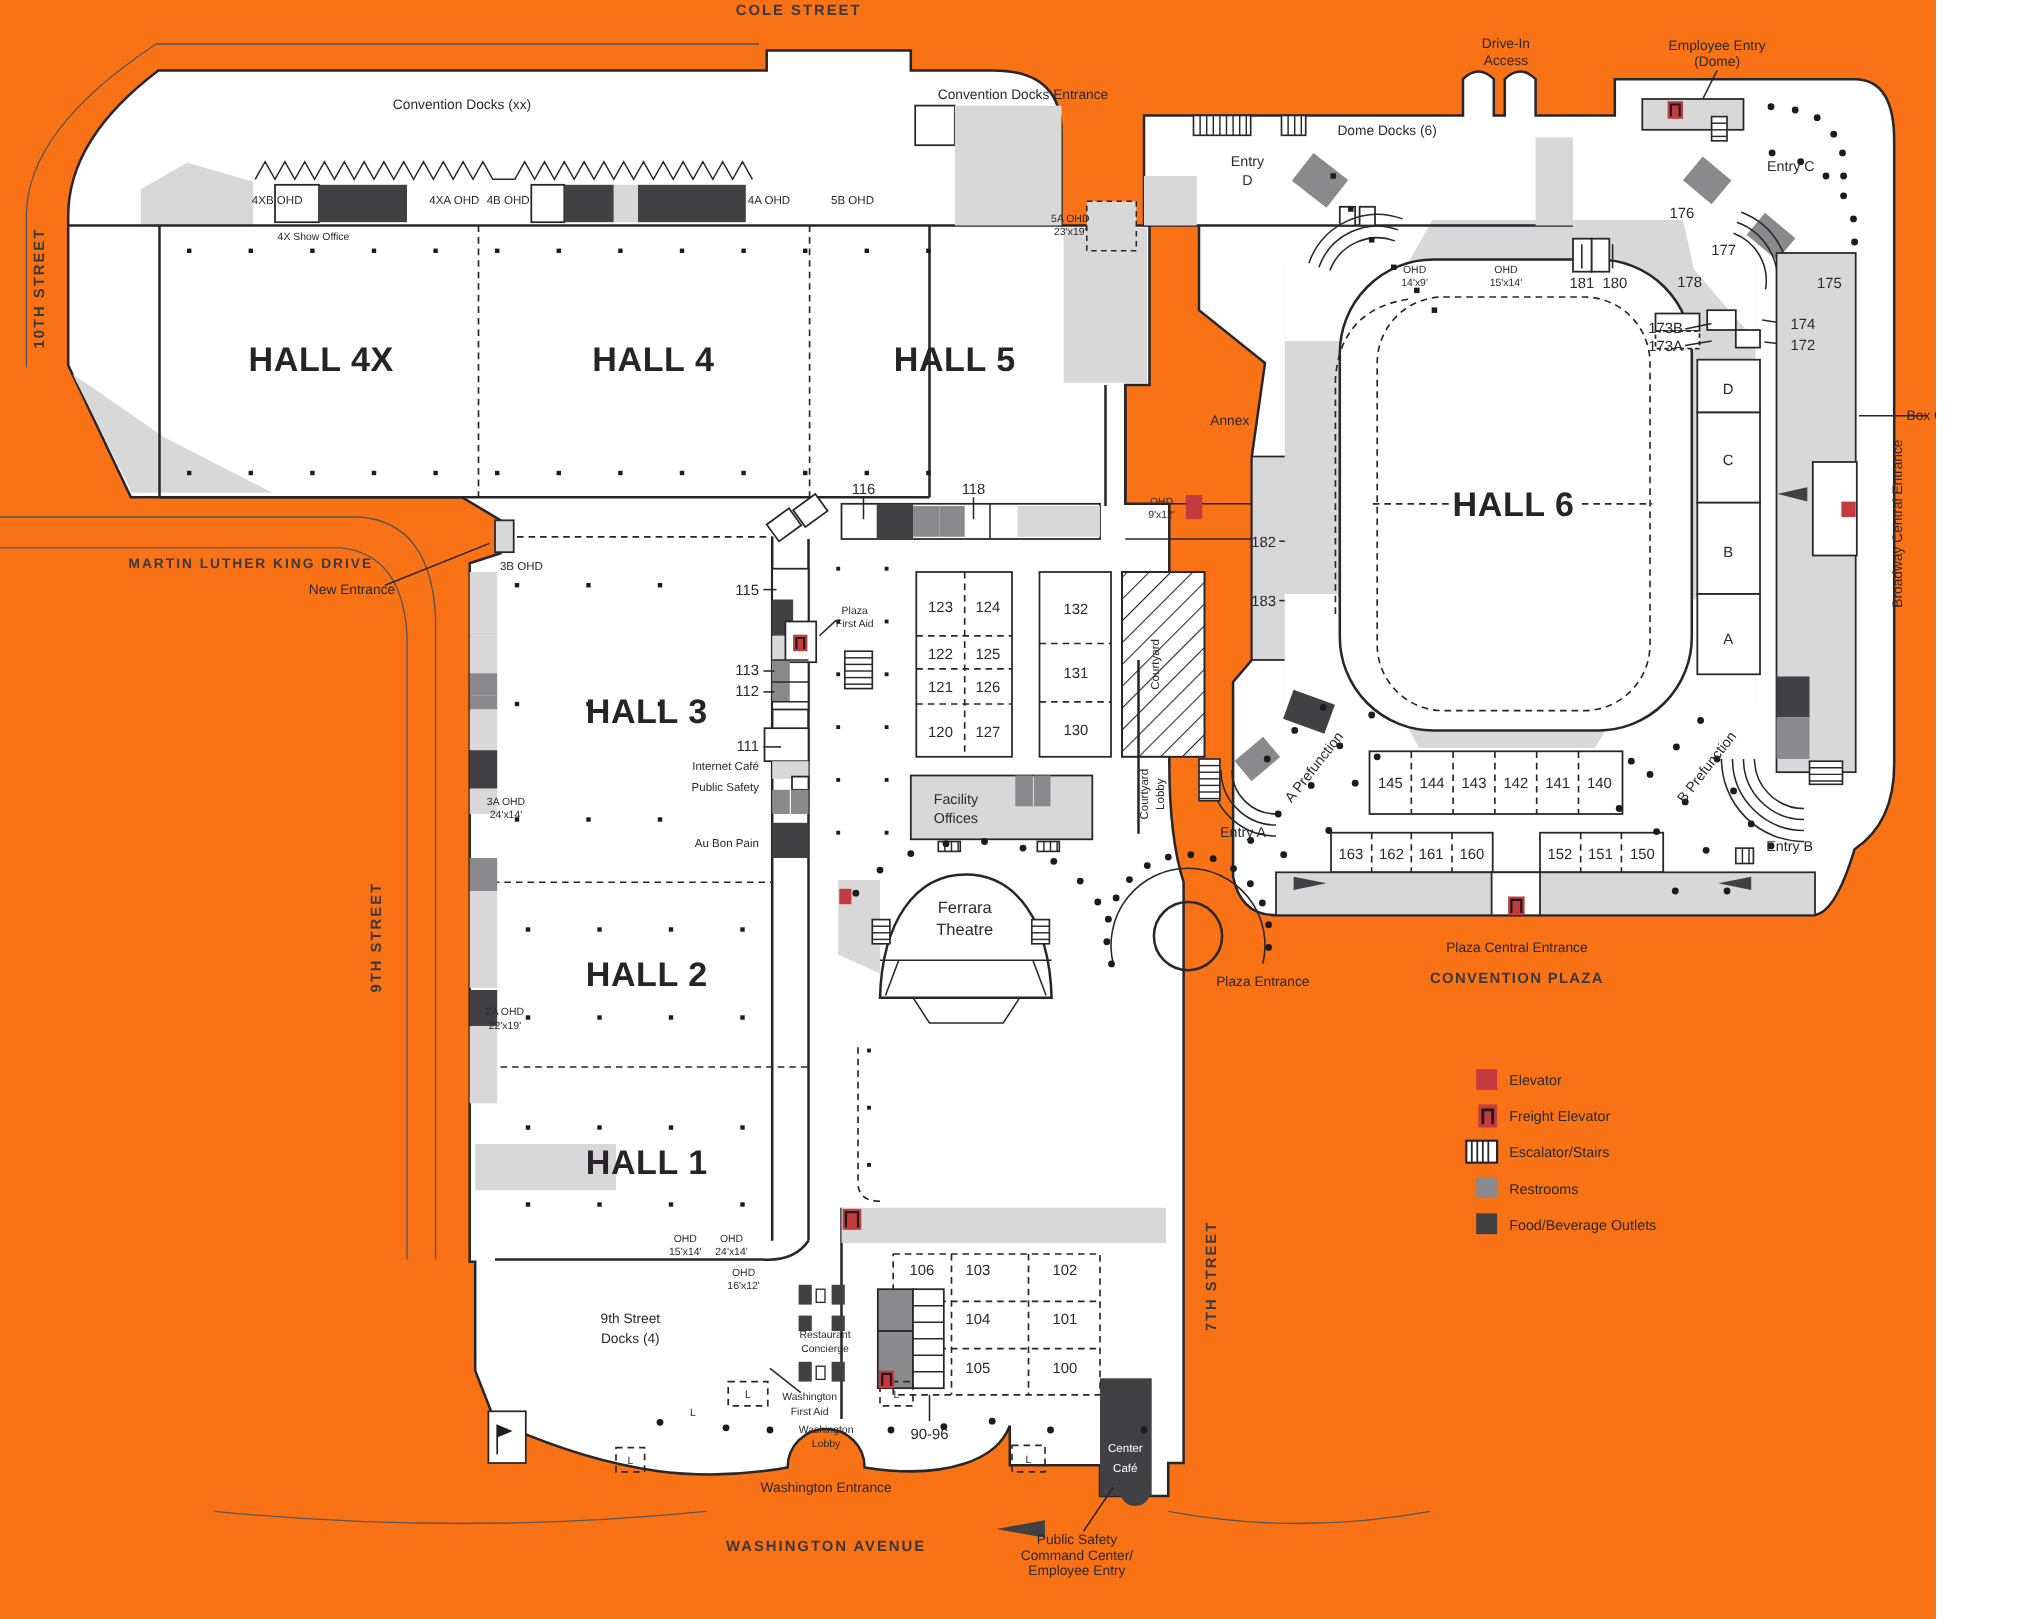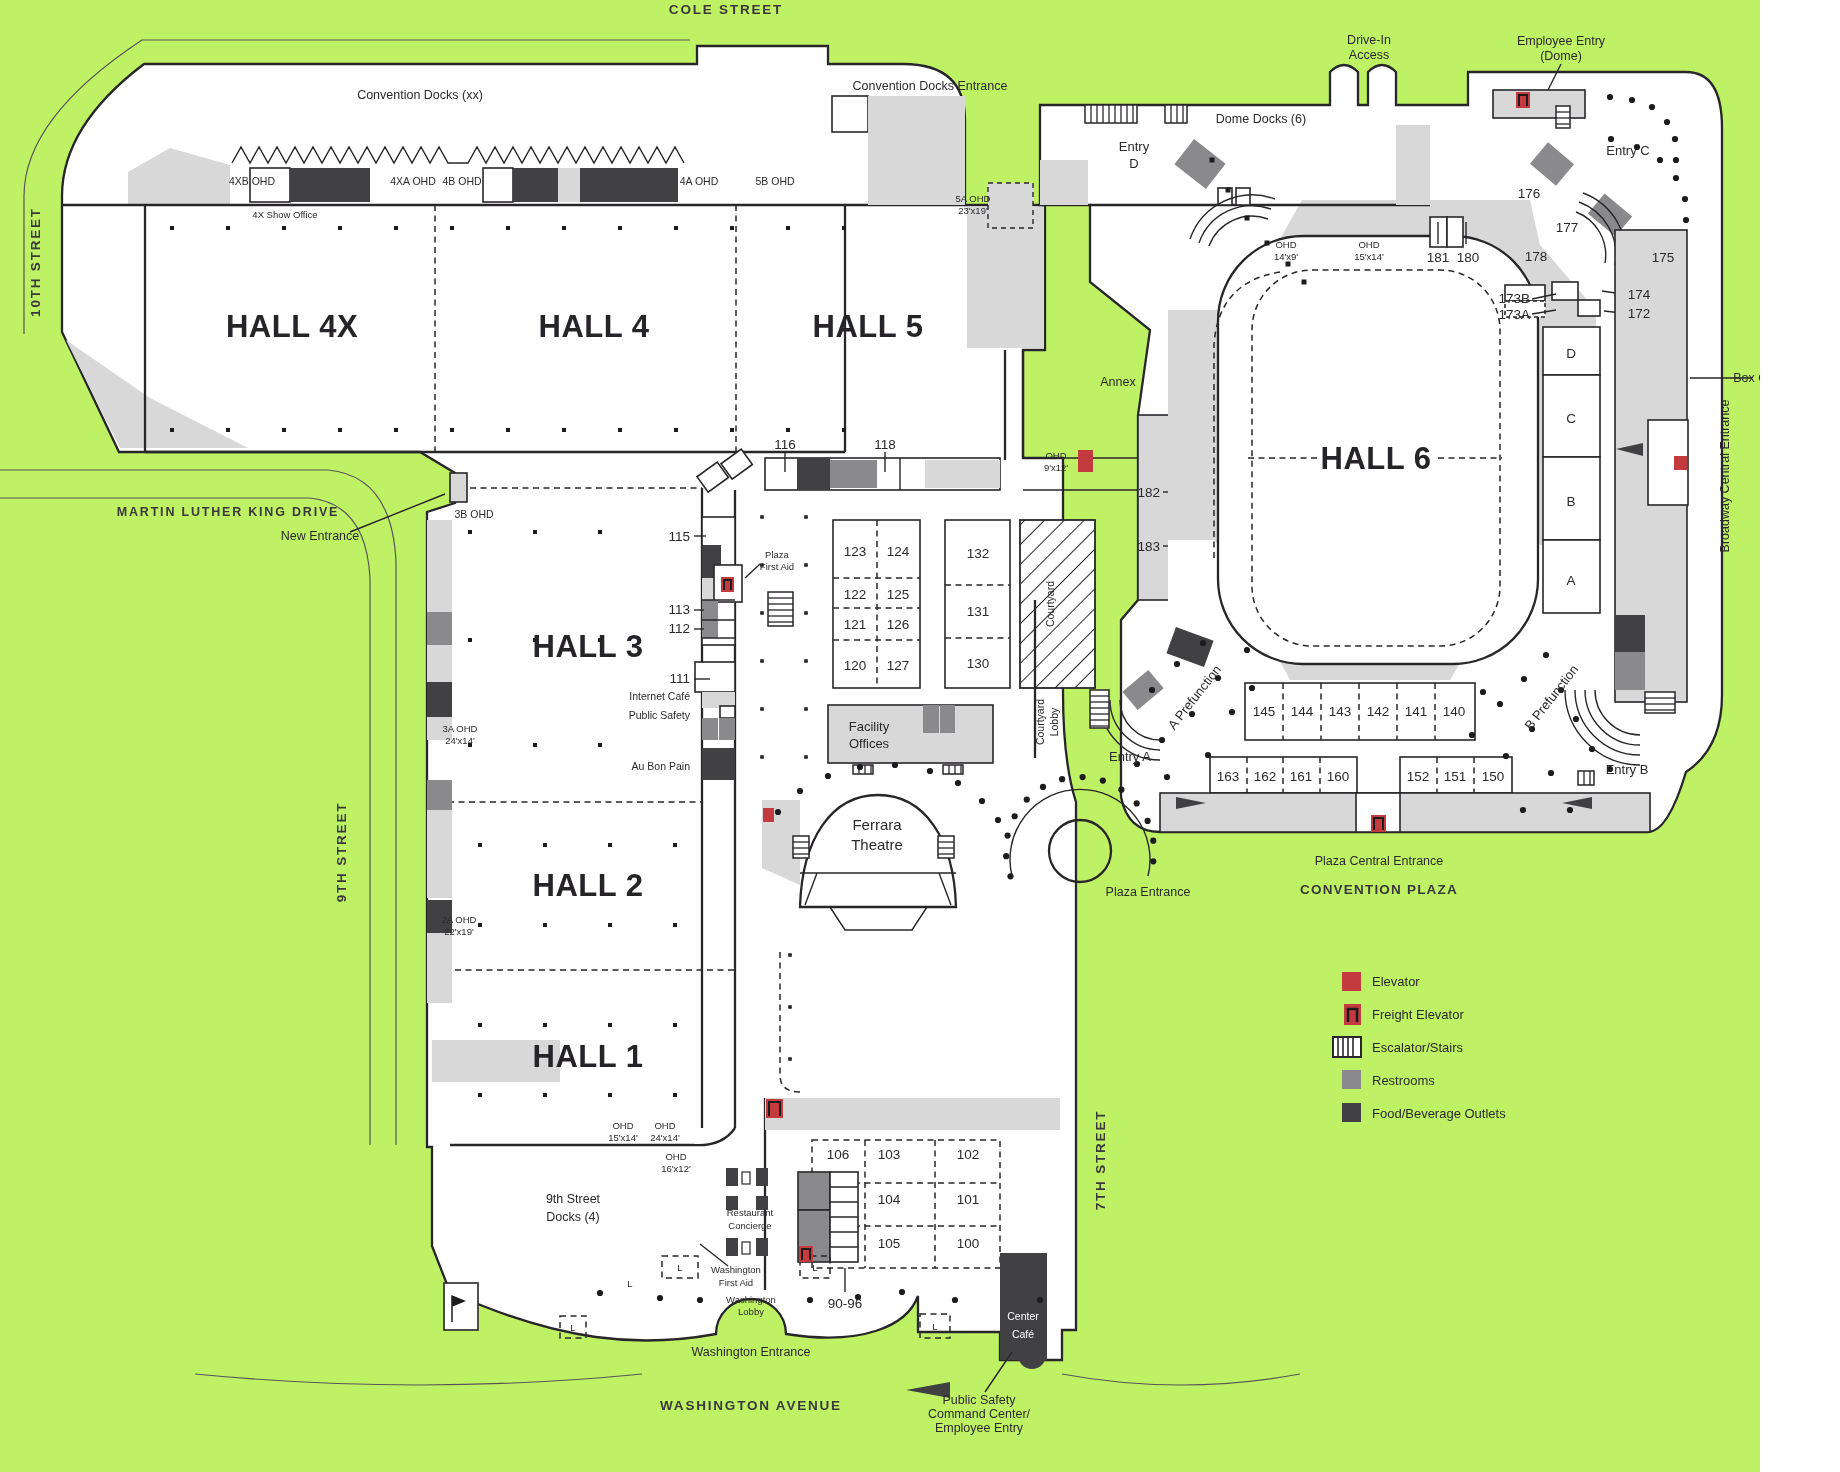--- a/index.html
+++ b/index.html
@@ -1,16 +1,16 @@
 <!DOCTYPE html>
 <html><head>
 <meta charset="utf-8">
 <style>
   html,body{margin:0;padding:0;background:#ffffff;}
-  #stage{position:relative;width:1760px;height:1472px;background:#bef264;overflow:hidden;}
+  #stage{position:relative;width:1760px;height:1472px;background:#f97316;overflow:hidden;}
   svg{display:block;}
   text{font-family:"Liberation Sans",sans-serif;fill:#2b292c;}
   .st{font-size:13.5px;font-weight:700;letter-spacing:1.8px;fill:#3a383b;}
   .hall{font-size:31px;font-weight:700;letter-spacing:.5px;fill:#262429;}
   .rm{font-size:13.5px;}
   .lb{font-size:12.5px;}
   .md{font-size:13px;}
   .sm{font-size:10.5px;}
   .xs{font-size:9.5px;}
   .wh{fill:#ffffff;}

